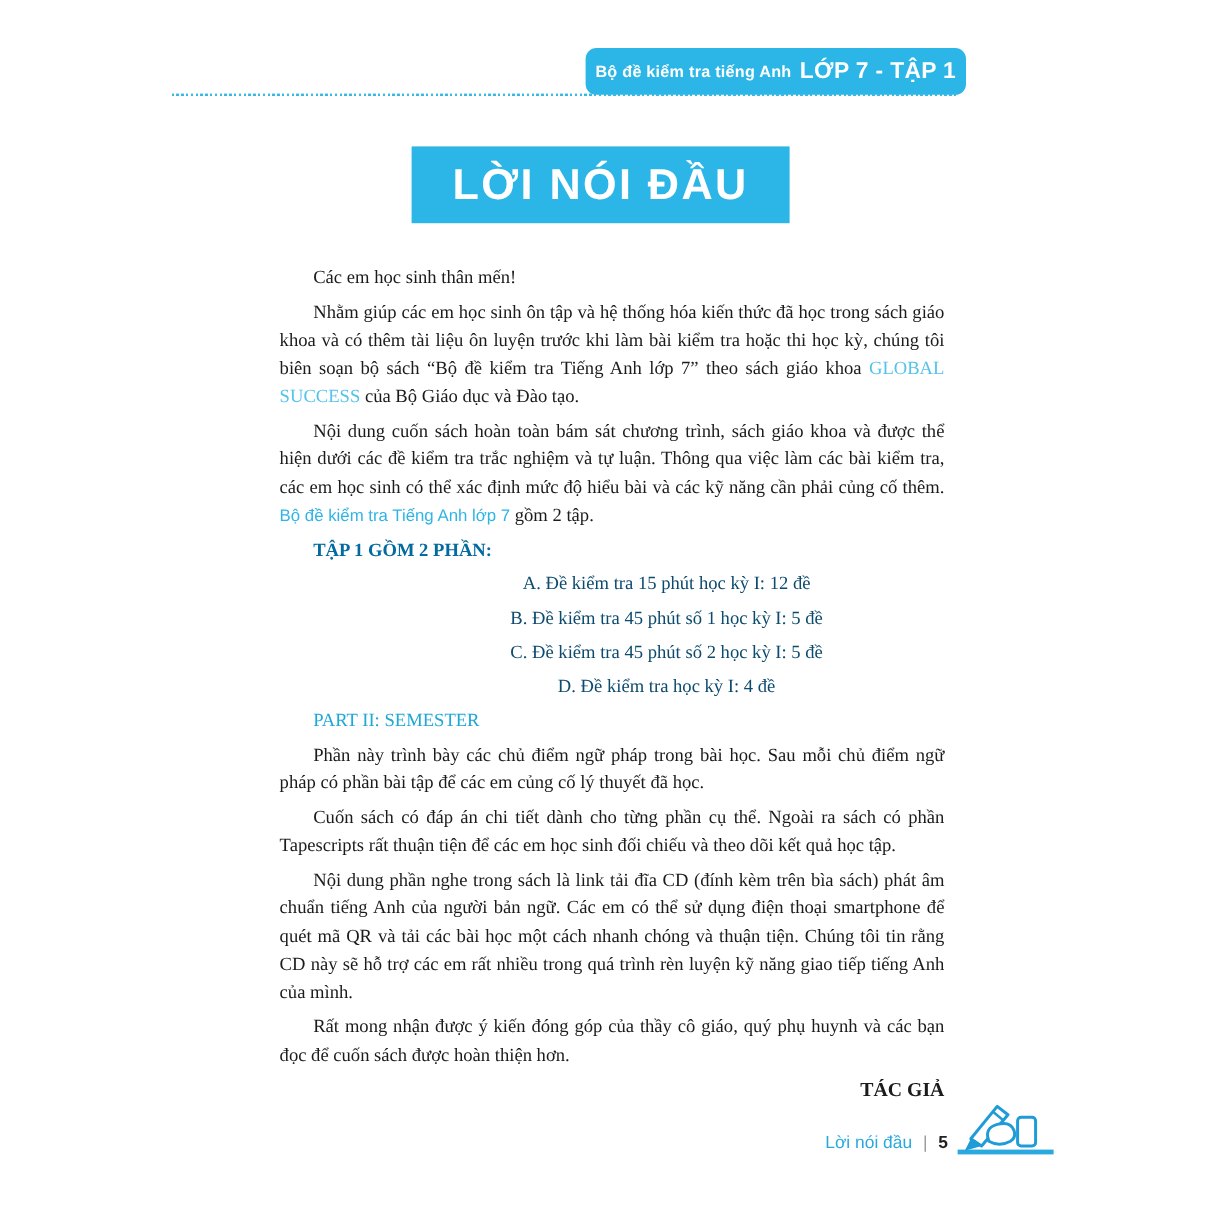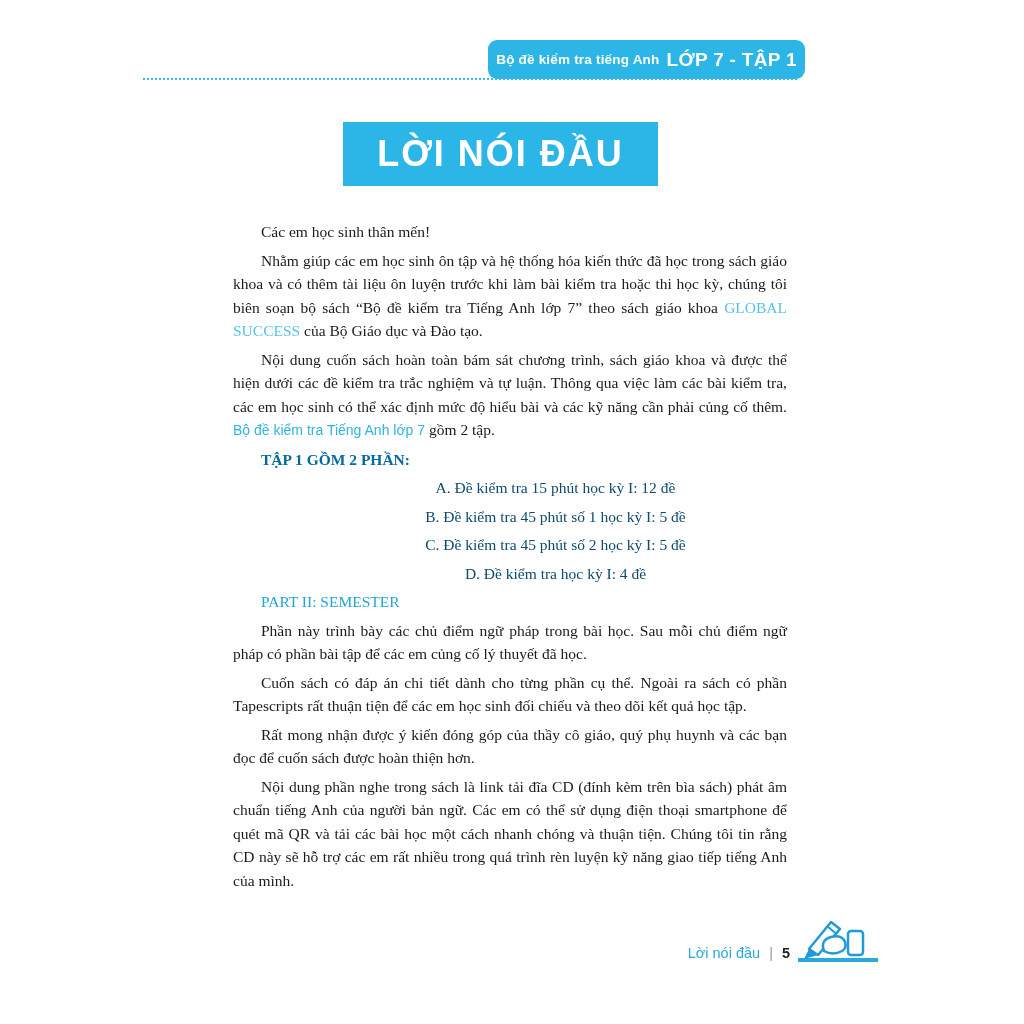--- a/index.html
+++ b/index.html
@@ -84,23 +84,24 @@
 
   <p class="toc-heading">TẬP 1 GỒM 2 PHẦN:</p>
   <p class="toc-item">A. Đề kiểm tra 15 phút học kỳ I: 12 đề</p>
   <p class="toc-item">B. Đề kiểm tra 45 phút số 1 học kỳ I: 5 đề</p>
   <p class="toc-item">C. Đề kiểm tra 45 phút số 2 học kỳ I: 5 đề</p>
   <p class="toc-item">D. Đề kiểm tra học kỳ I: 4 đề</p>
   <p class="toc-part">PART II: SEMESTER</p>
 
   <p>Phần này trình bày các chủ điểm ngữ pháp trong bài học. Sau mỗi chủ điểm ngữ pháp có phần bài tập để các em củng cố lý thuyết đã học.</p>
   <p>Cuốn sách có đáp án chi tiết dành cho từng phần cụ thể. Ngoài ra sách có phần Tapescripts rất thuận tiện để các em học sinh đối chiếu và theo dõi kết quả học tập.</p>
+  <p>Nội dung phần nghe trong sách là link tải đĩa CD (đính kèm trên bìa sách) phát âm chuẩn tiếng Anh của người bản ngữ. Các em có thể sử dụng điện thoại smartphone để quét mã QR và tải các bài học một cách nhanh chóng và thuận tiện. Chúng tôi tin rằng CD này sẽ hỗ trợ các em rất nhiều trong quá trình rèn luyện kỹ năng giao tiếp tiếng Anh của mình.</p>
   <p>Rất mong nhận được ý kiến đóng góp của thầy cô giáo, quý phụ huynh và các bạn đọc để cuốn sách được hoàn thiện hơn.</p>
-  <p>Nội dung phần nghe trong sách là link tải đĩa CD (đính kèm trên bìa sách) phát âm chuẩn tiếng Anh của người bản ngữ. Các em có thể sử dụng điện thoại smartphone để quét mã QR và tải các bài học một cách nhanh chóng và thuận tiện. Chúng tôi tin rằng CD này sẽ hỗ trợ các em rất nhiều trong quá trình rèn luyện kỹ năng giao tiếp tiếng Anh của mình.</p>
 
+  <p class="author-line">TÁC GIẢ</p>
 </div>
 
 <div class="footer">
   <span class="footer-section">Lời nói đầu</span>
   <span class="footer-sep">|</span>
   <span class="footer-page">5</span>
 </div>
 <div class="footer-icon">
   <svg width="86" height="52" viewBox="0 0 86 52" xmlns="http://www.w3.org/2000/svg">
     <rect x="3" y="43" width="80" height="4" fill="#29a9dd"></rect>

